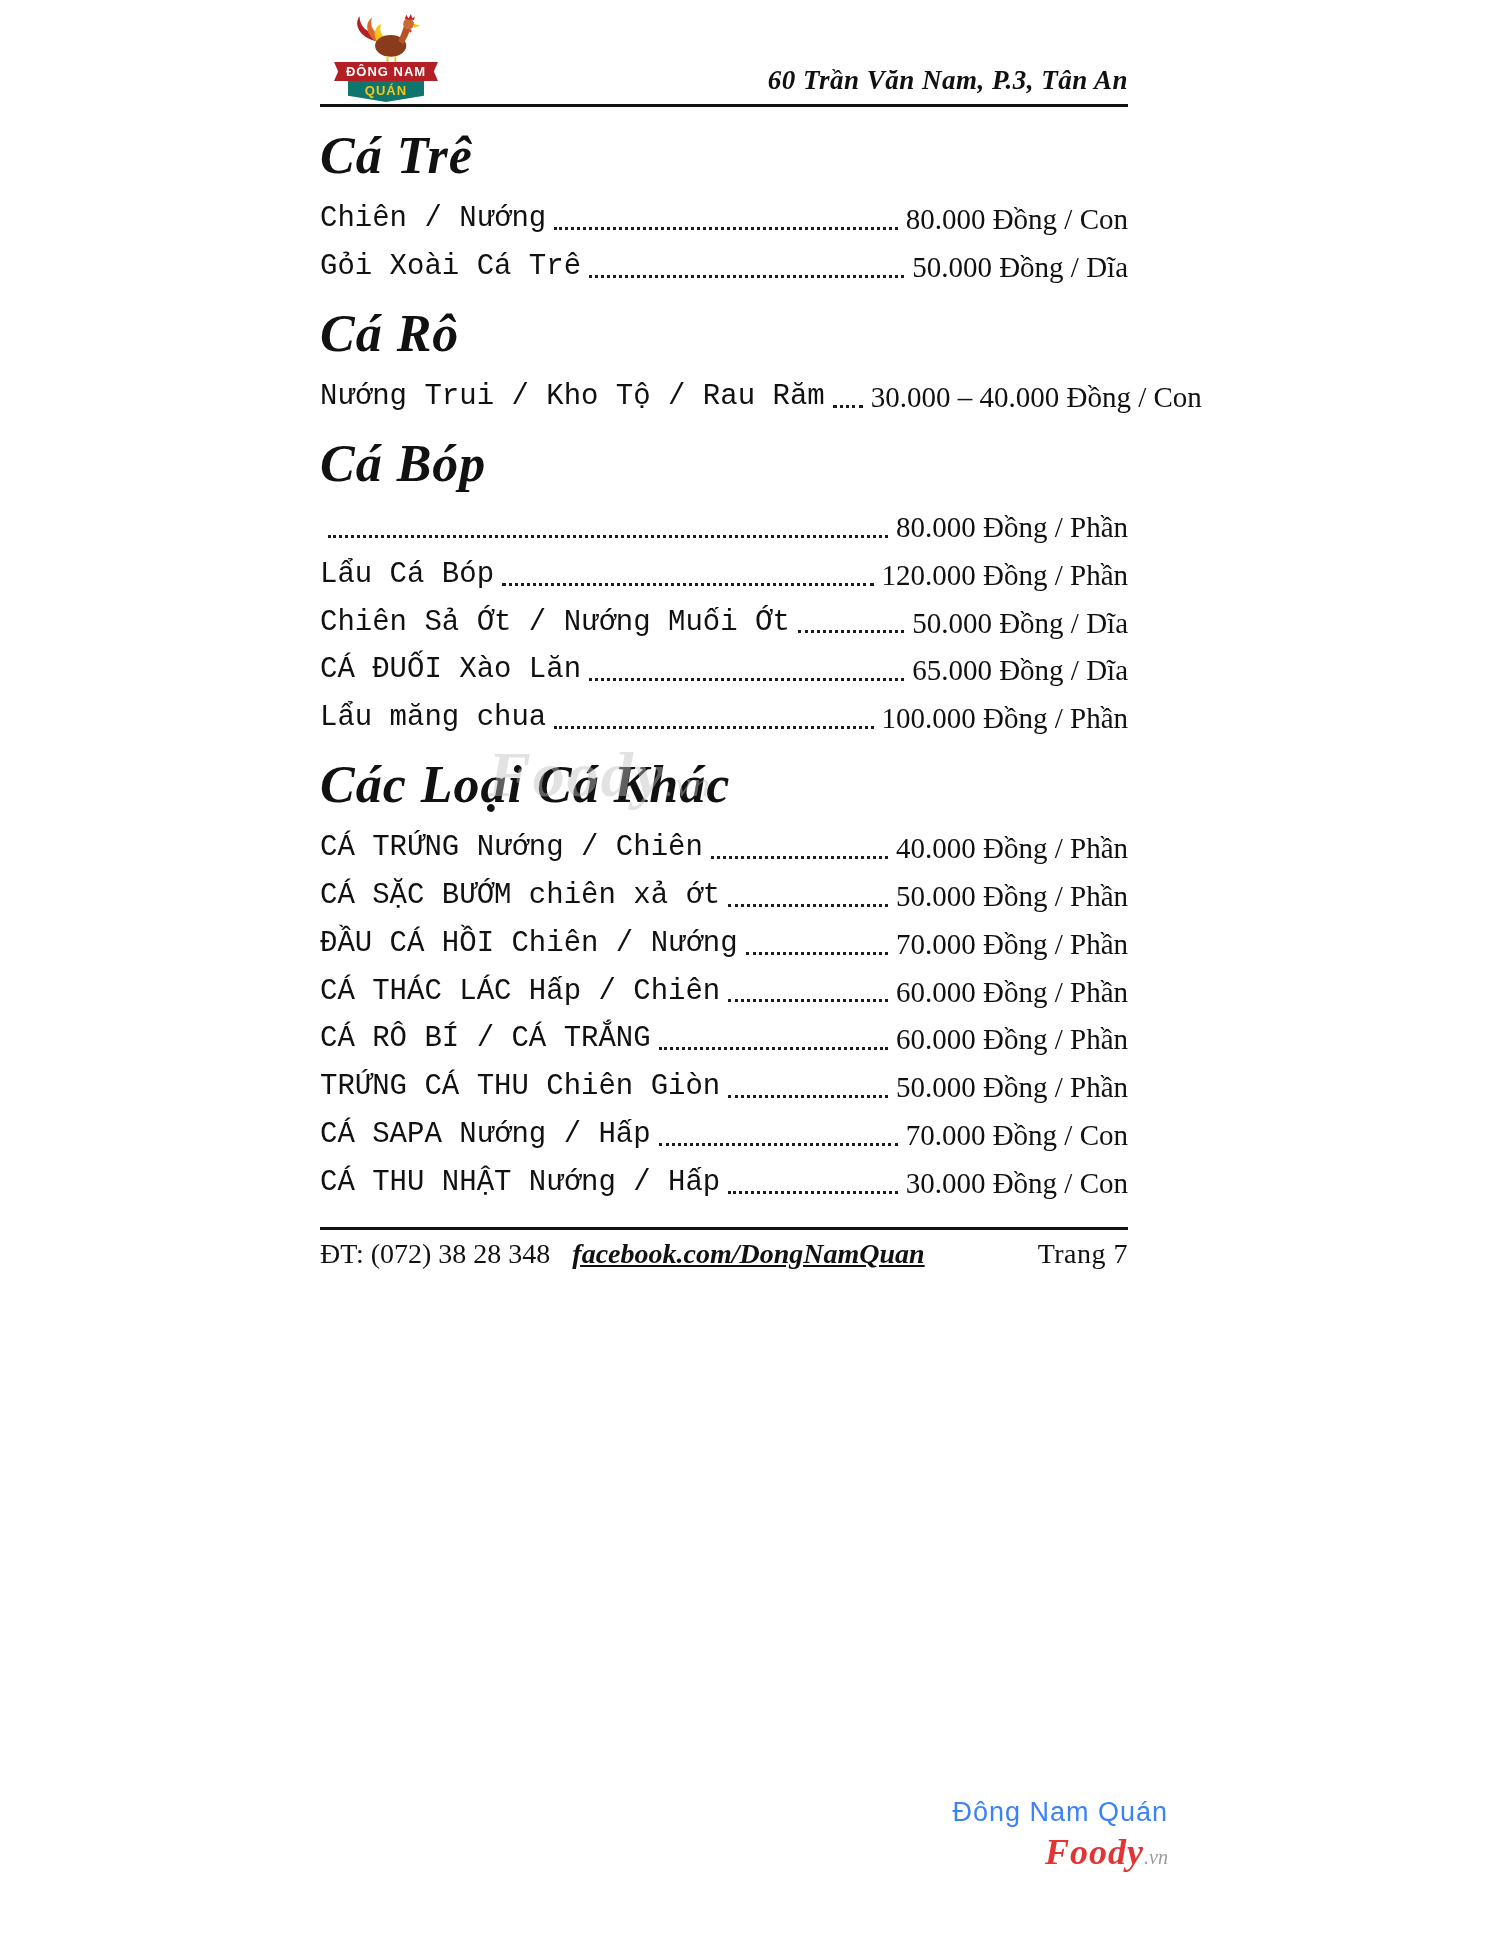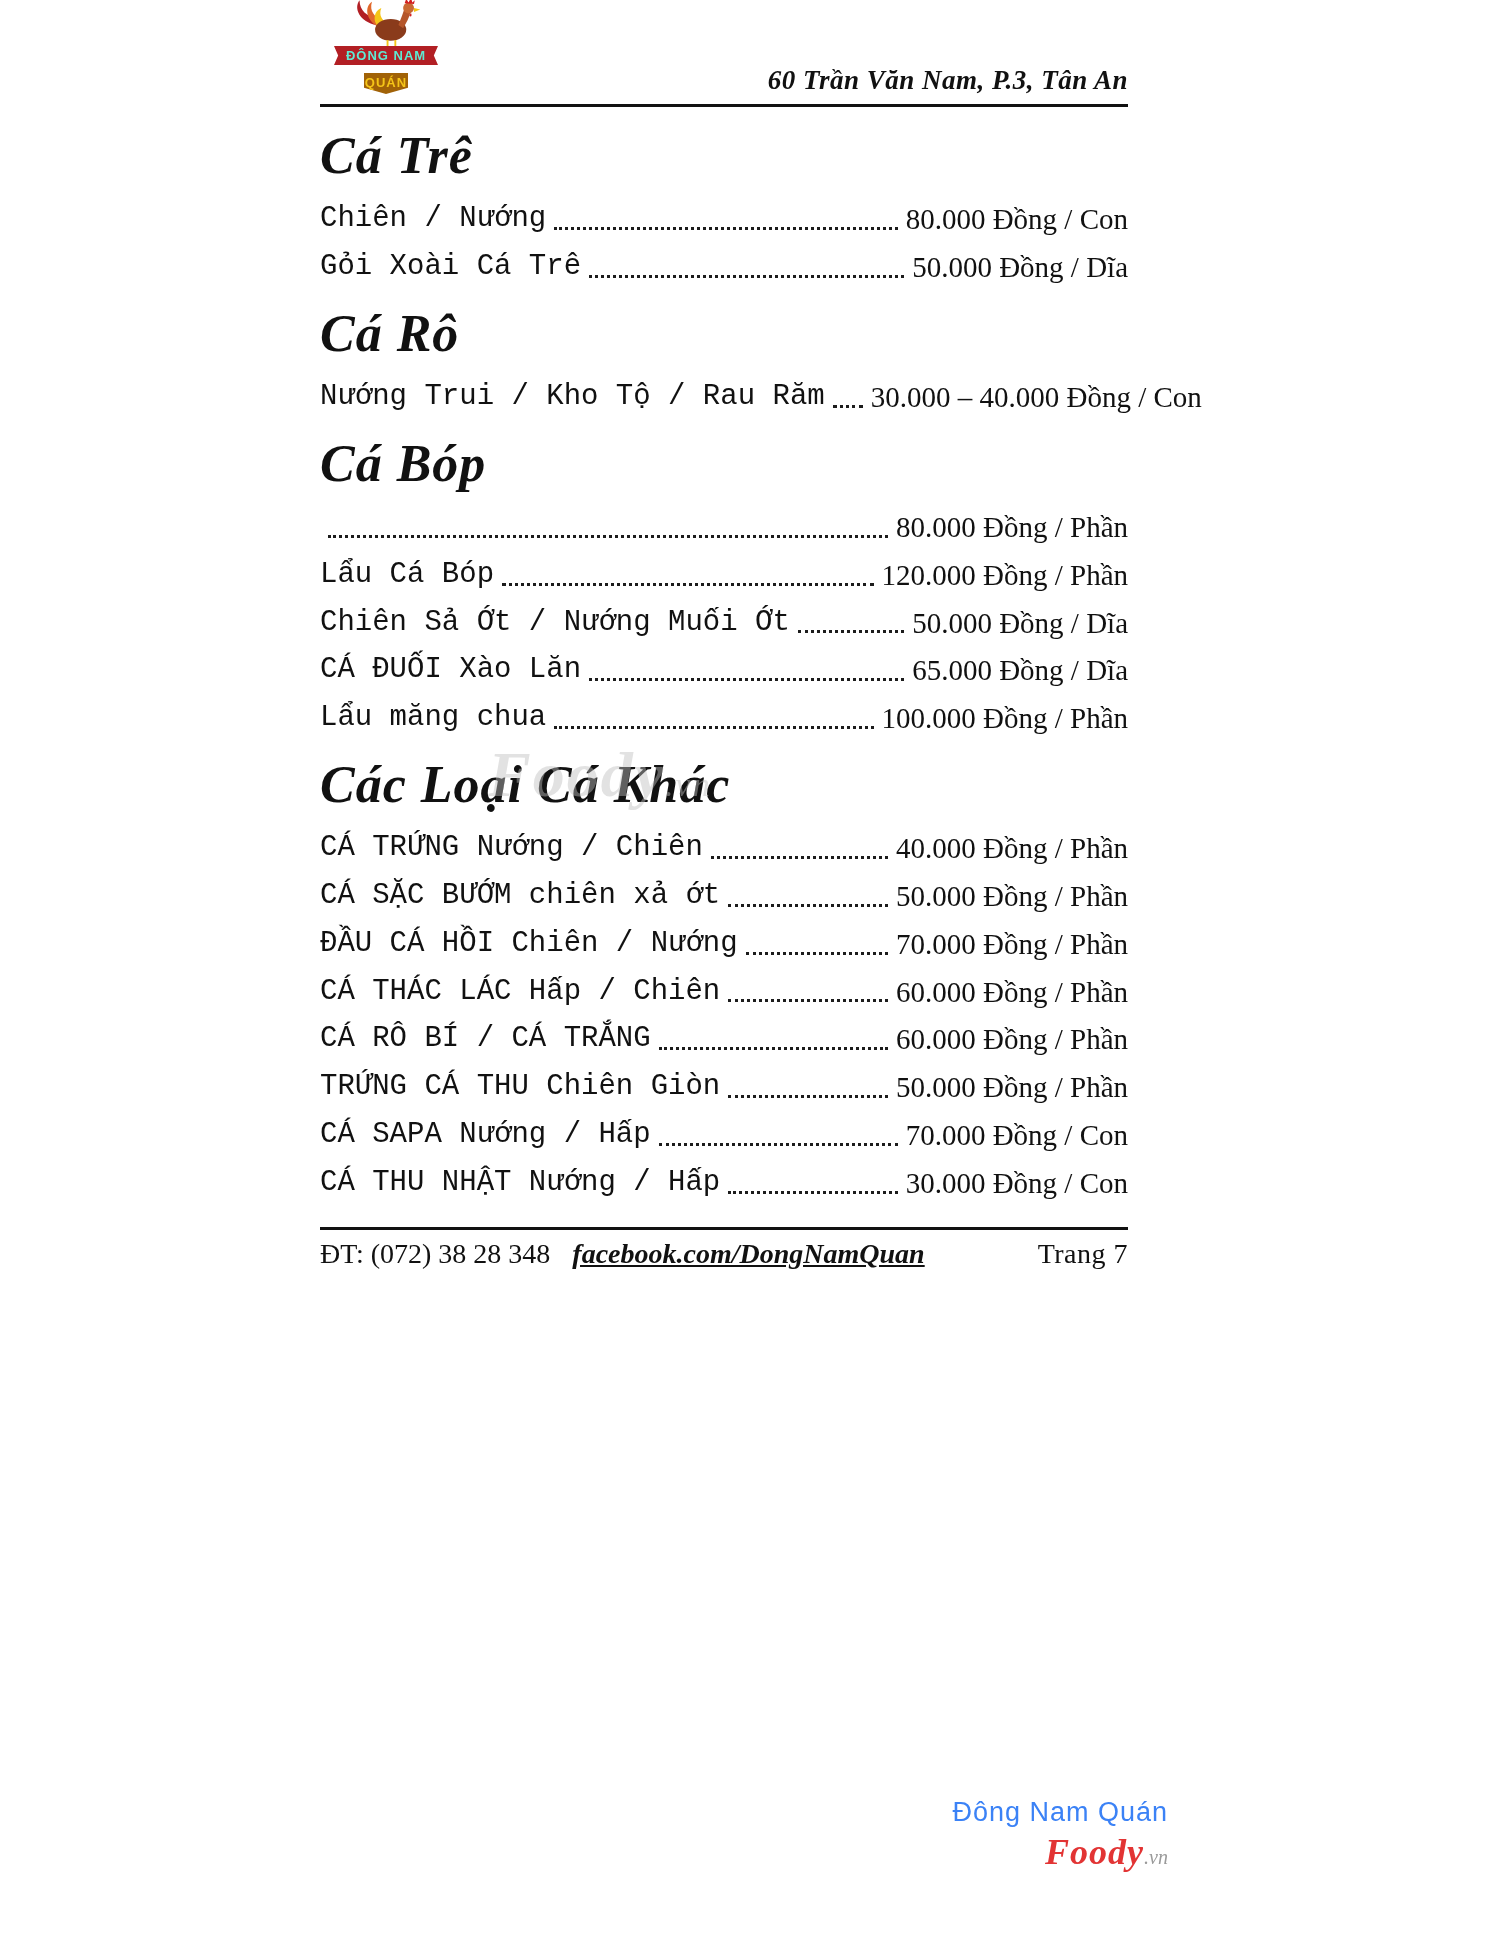--- a/index.html
+++ b/index.html
@@ -131,31 +131,31 @@
   
   .ribbon{
     position:relative;
     margin-top:-4px;
     width:104px;
     text-align:center;
     font-family:"Liberation Sans", sans-serif;
   }
   .ribbon .band{
     background:#b21f24;
-    color:#5eead4;
+    color:#ffffff;
     font-weight:bold;
     font-size:13px;
     letter-spacing:1px;
     padding:2px 0;
     clip-path:polygon(0 0,100% 0,96% 50%,100% 100%,0 100%,4% 50%);
   }
   .ribbon .shield{
-    margin:8px auto;
-    width:44px;
-    background:#a16207;
+    margin:0 auto;
+    width:76px;
+    background:#0f766e;
     color:#f5c518;
     font-weight:bold;
     font-size:13px;
     letter-spacing:1px;
     padding:2px 0 4px 0;
     clip-path:polygon(0 0,100% 0,100% 70%,50% 100%,0 70%);
   }
 </style>
 </head>
 <body>

